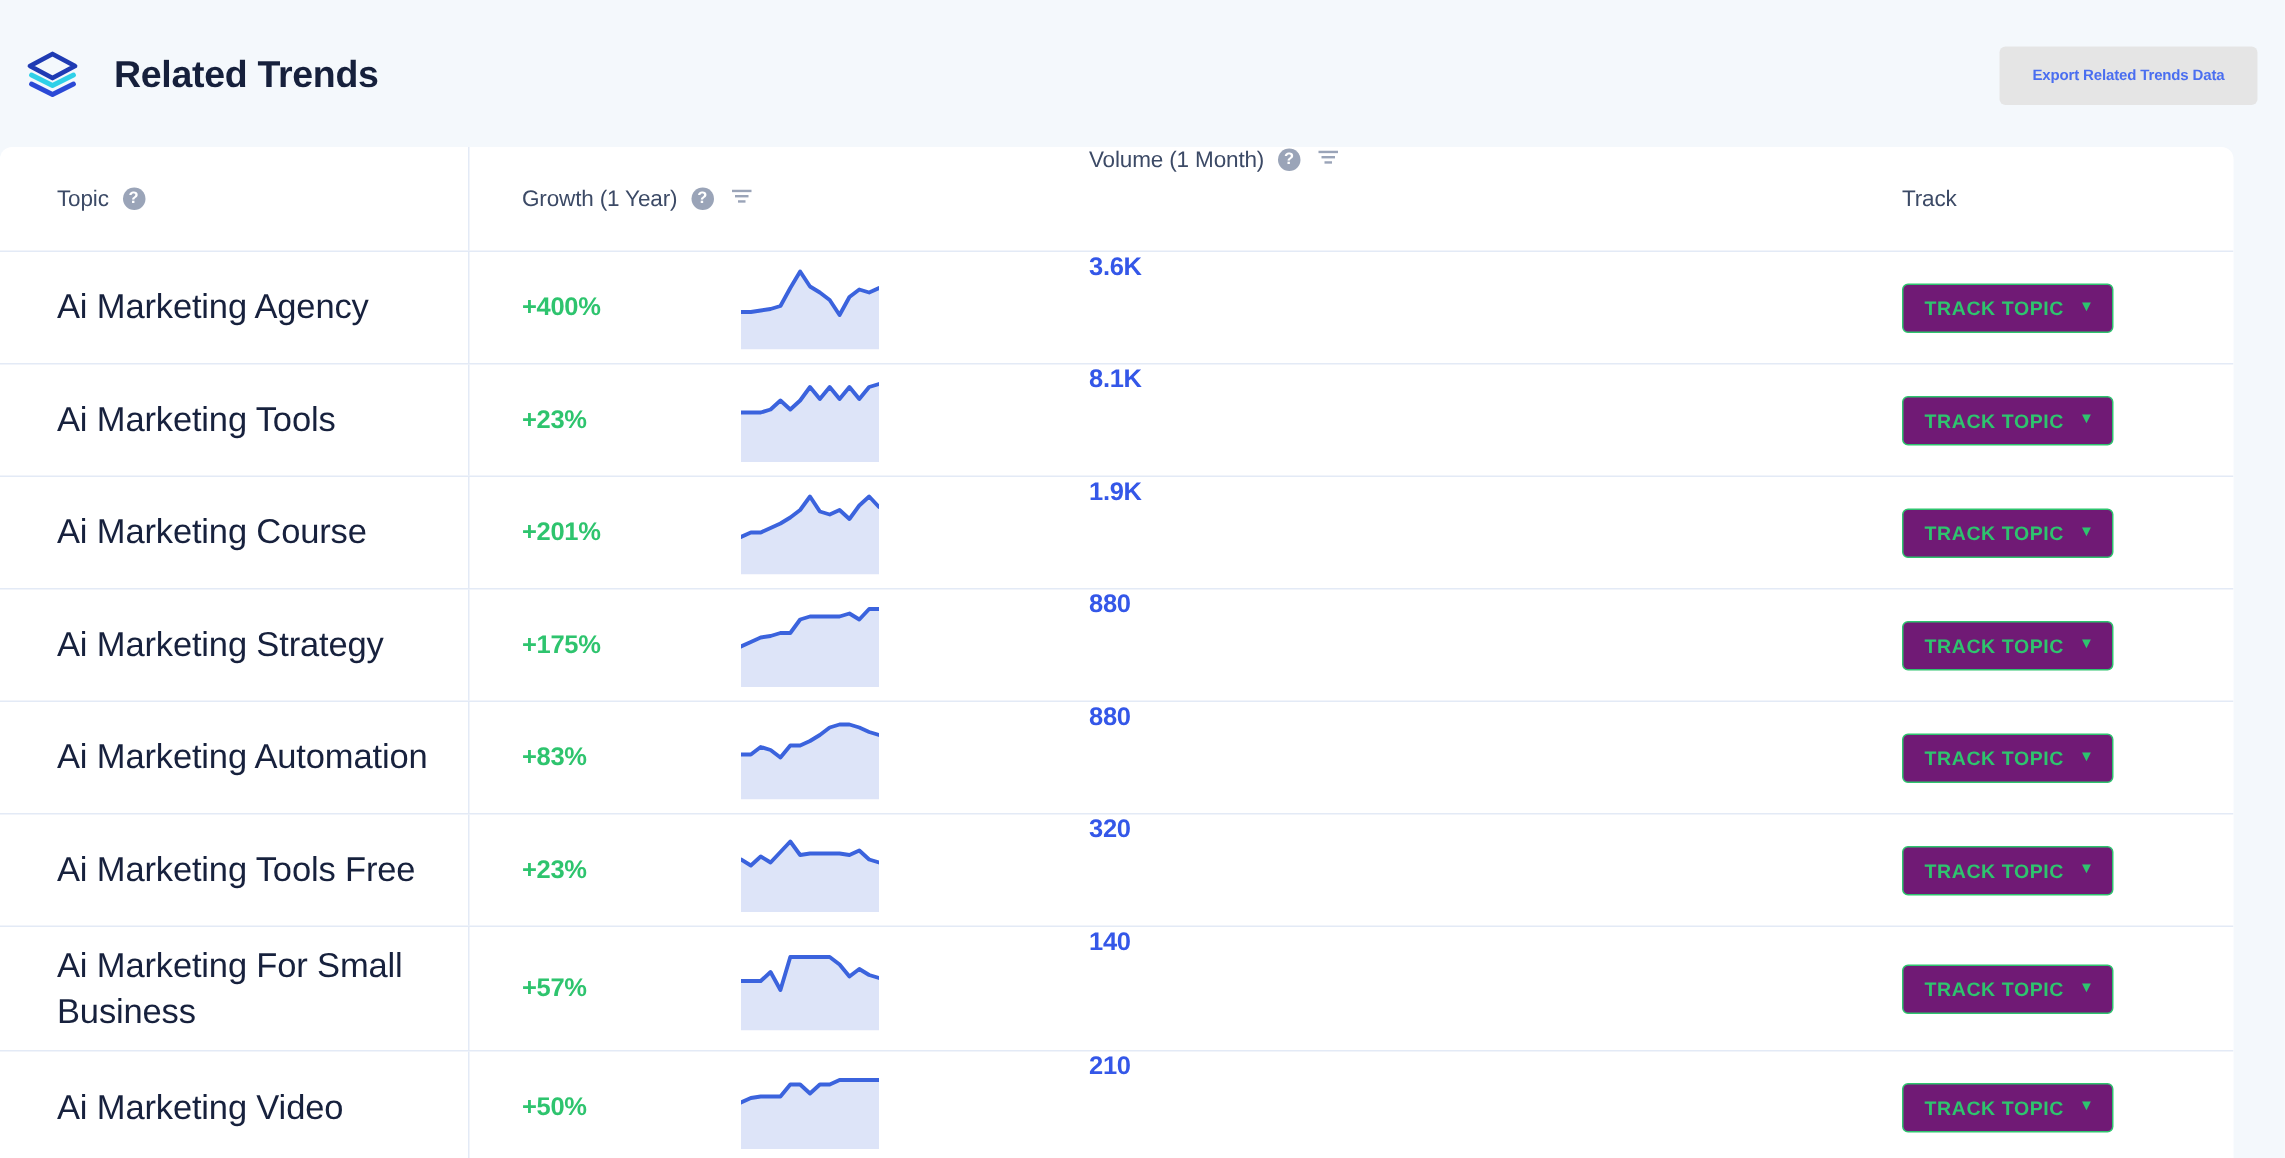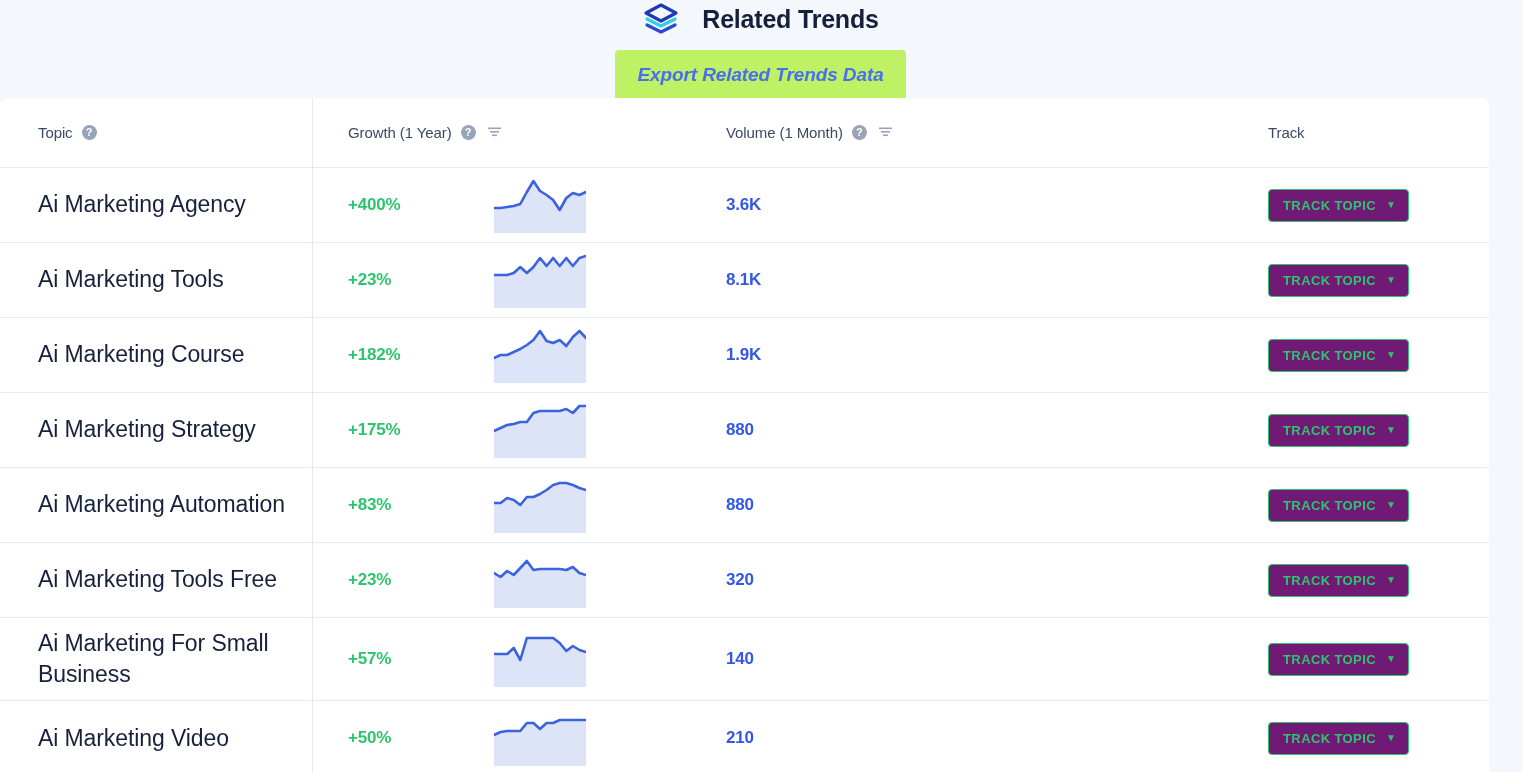--- a/index.html
+++ b/index.html
@@ -10,45 +10,43 @@
     overflow: hidden;
   }
   #app { position: relative; width: 1523px; height: 772px; }
 
   
   .page-header {
     height: 100px;
     display: flex;
     align-items: center;
     padding: 0 18px 0 16px;
-    flex-direction: column;
   }
   .brand { display: flex; align-items: center; gap: 22px; }
   .logo-icon { width: 38px; height: 38px; display: block; }
   .page-title {
     font-size: 25px;
     font-weight: bold;
     color: #16203c;
     letter-spacing: -0.2px;
     white-space: nowrap;
   }
   .header-spacer { flex: 1; }
   .export-btn {
-    background: #bef264;
+    background: #e5e5e5;
     color: #4a6ef0;
     border: none;
     border-radius: 4px;
     font-family: "Liberation Sans", sans-serif;
-    font-size: 19px;
+    font-size: 10px;
     font-weight: bold;
     padding: 14px 22px;
     cursor: pointer;
     white-space: nowrap;
     letter-spacing: -0.1px;
-    font-style: italic;
   }
 
   
   .table-card {
     position: absolute;
     left: 0;
     top: 98px;
     width: 1489px;
     background: #ffffff;
     border-radius: 8px 8px 0 0;
@@ -76,21 +74,21 @@
     width: 397px;
     flex: 0 0 397px;
     display: flex;
     align-items: center;
     padding-left: 35px;
     gap: 0;
   }
   .c-volume {
     flex: 1 1 auto;
     display: flex;
-    align-items: center;
+    align-items: flex-start;
     padding-left: 16px;
   }
   .c-track {
     width: 222px;
     flex: 0 0 222px;
     display: flex;
     align-items: center;
     padding-left: 1px;
   }
 
@@ -273,21 +271,21 @@
               <span>TRACK TOPIC</span>
               <span class="caret">▼</span>
             </button>
           </div>
         </div>
         <div class="trow">
           <div class="c-topic">
             <div class="topic-name">Ai Marketing Course</div>
           </div>
           <div class="c-growth">
-            <div class="growth-val">+182%</div>
+            <div class="growth-val">+201%</div>
             <span style="margin-left: 36px; display: block; width: 92px; height: 55px;">
               <svg class="spark" viewBox="0 0 92 55" preserveAspectRatio="none">
                 <path d="M0.00 30.00 L6.57 27.00 L13.14 27.00 L19.71 24.00 L26.29 21.00 L32.86 17.00 L39.43 12.00 L46.00 3.00 L52.57 13.00 L59.14 15.00 L65.71 12.00 L72.29 18.00 L78.86 9.00 L85.43 3.00 L92.00 10.00 L92 55 L0 55 Z" fill="#dde4f8"></path>
                 <path d="M0.00 30.00 L6.57 27.00 L13.14 27.00 L19.71 24.00 L26.29 21.00 L32.86 17.00 L39.43 12.00 L46.00 3.00 L52.57 13.00 L59.14 15.00 L65.71 12.00 L72.29 18.00 L78.86 9.00 L85.43 3.00 L92.00 10.00" fill="none" stroke="#3b63dd" stroke-width="2.6" stroke-linejoin="round" stroke-linecap="round" vector-effect="non-scaling-stroke"></path>
               </svg>
             </span>
           </div>
           <div class="c-volume">
             <div class="volume-val">1.9K</div>
           </div>

